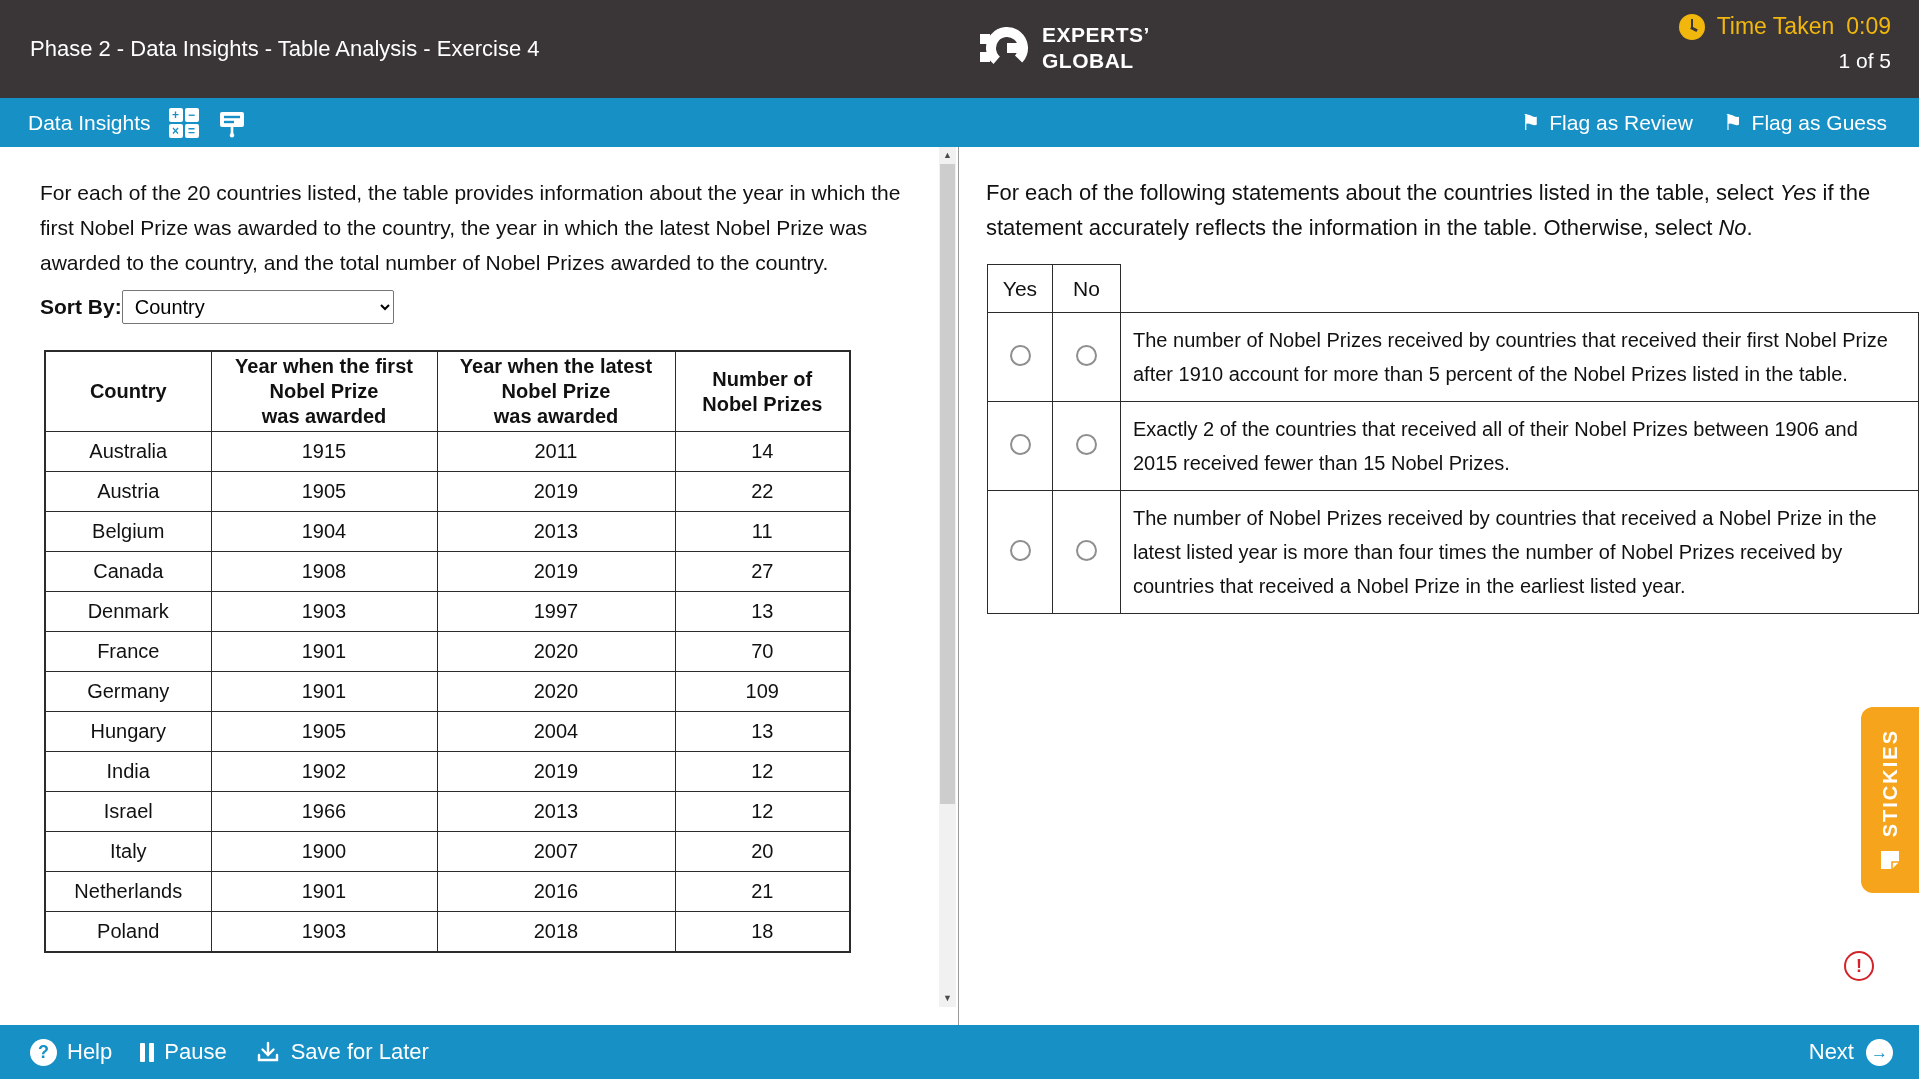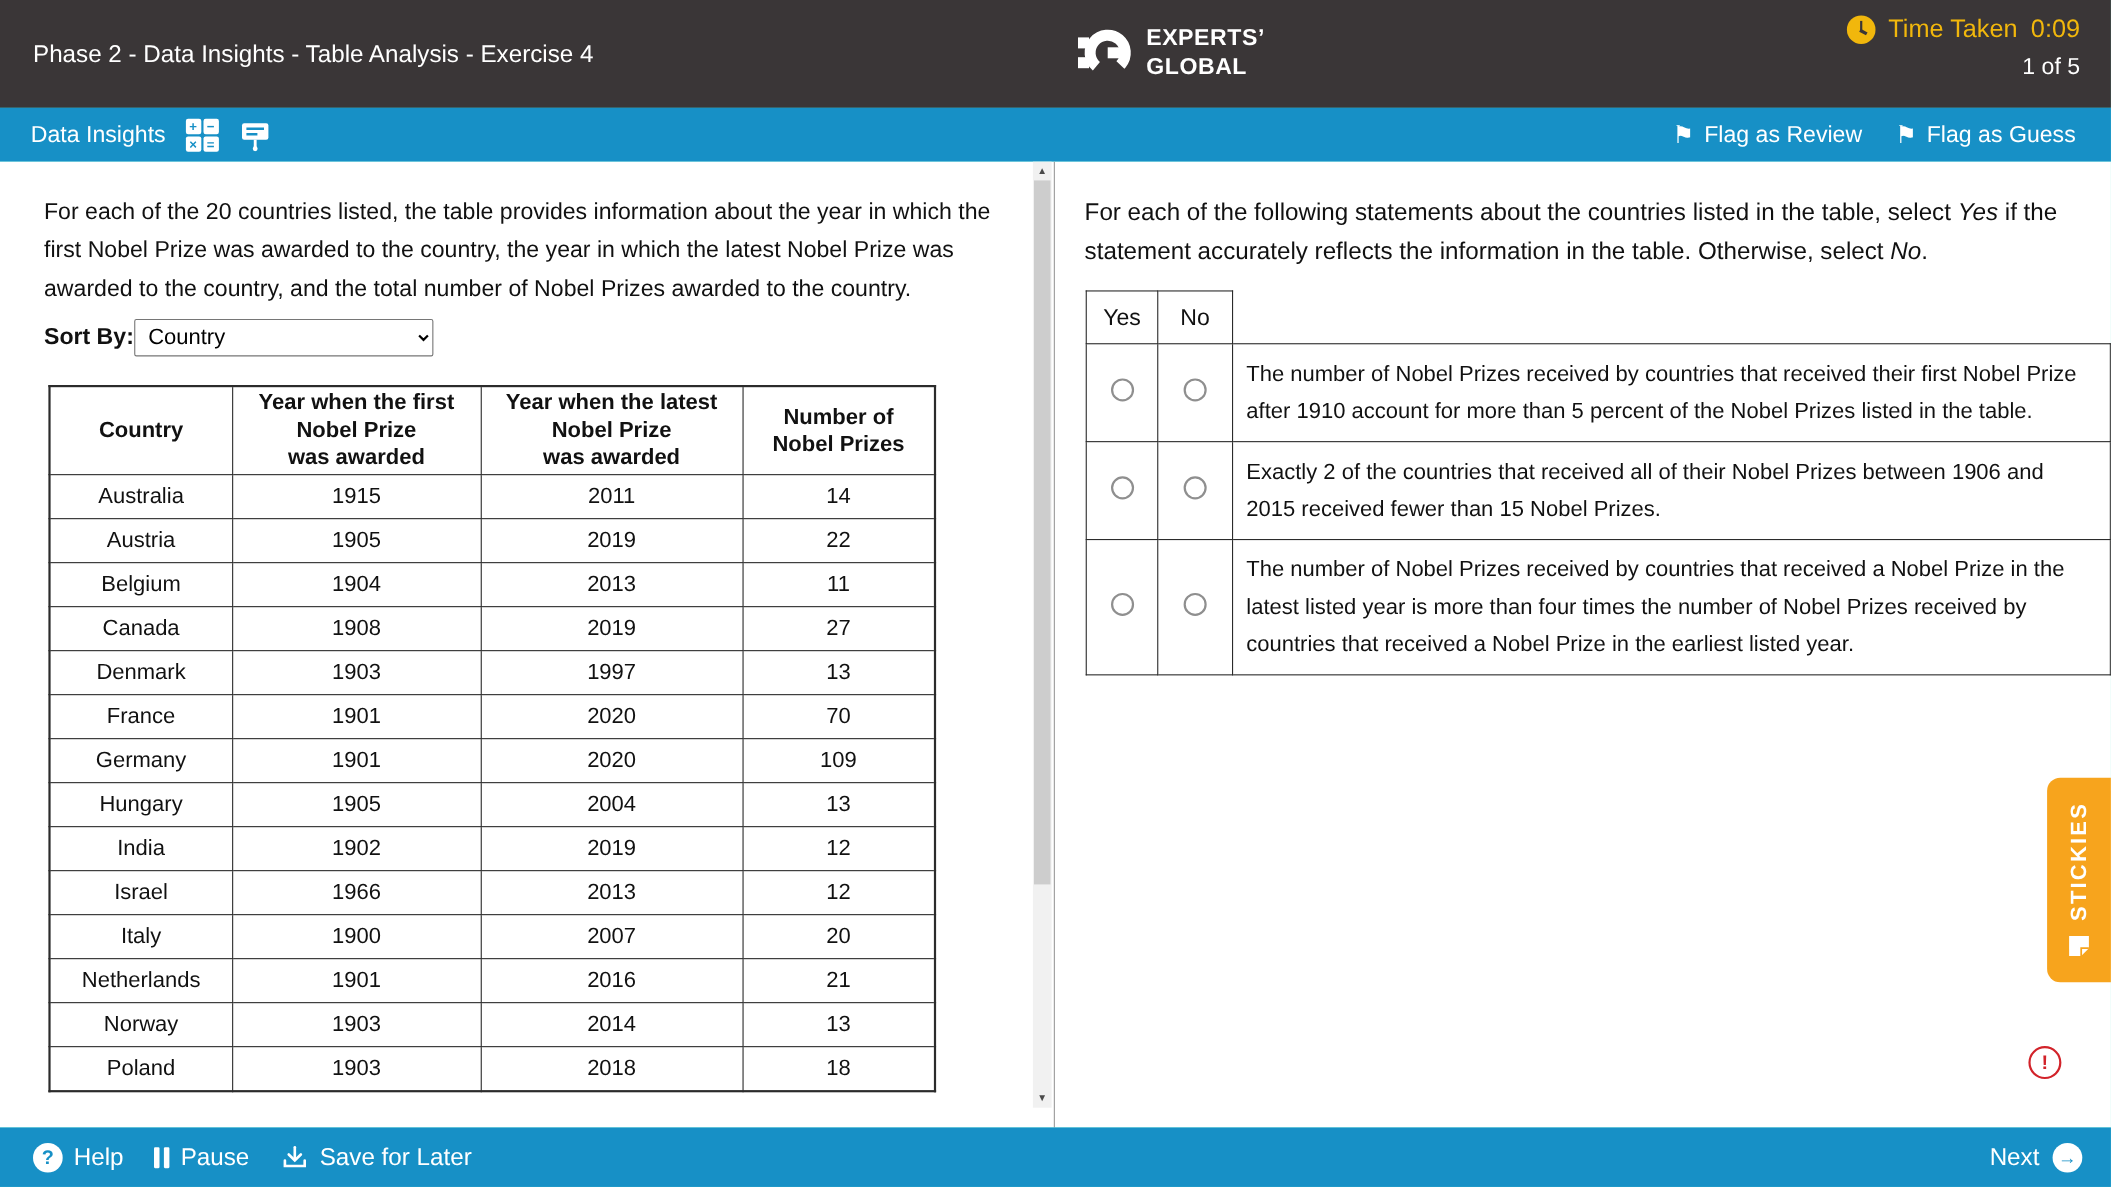--- a/index.html
+++ b/index.html
@@ -256,26 +256,20 @@
               <td>Italy</td>
               <td>1900</td>
               <td>2007</td>
               <td>20</td>
             </tr>
           <tr>
               <td>Netherlands</td>
               <td>1901</td>
               <td>2016</td>
               <td>21</td>
-            </tr>
-          <tr>
-              <td>Norway</td>
-              <td>1903</td>
-              <td>2014</td>
-              <td>13</td>
             </tr>
           <tr>
               <td>Poland</td>
               <td>1903</td>
               <td>2018</td>
               <td>18</td>
             </tr>
 
         </tbody>
       </table>

